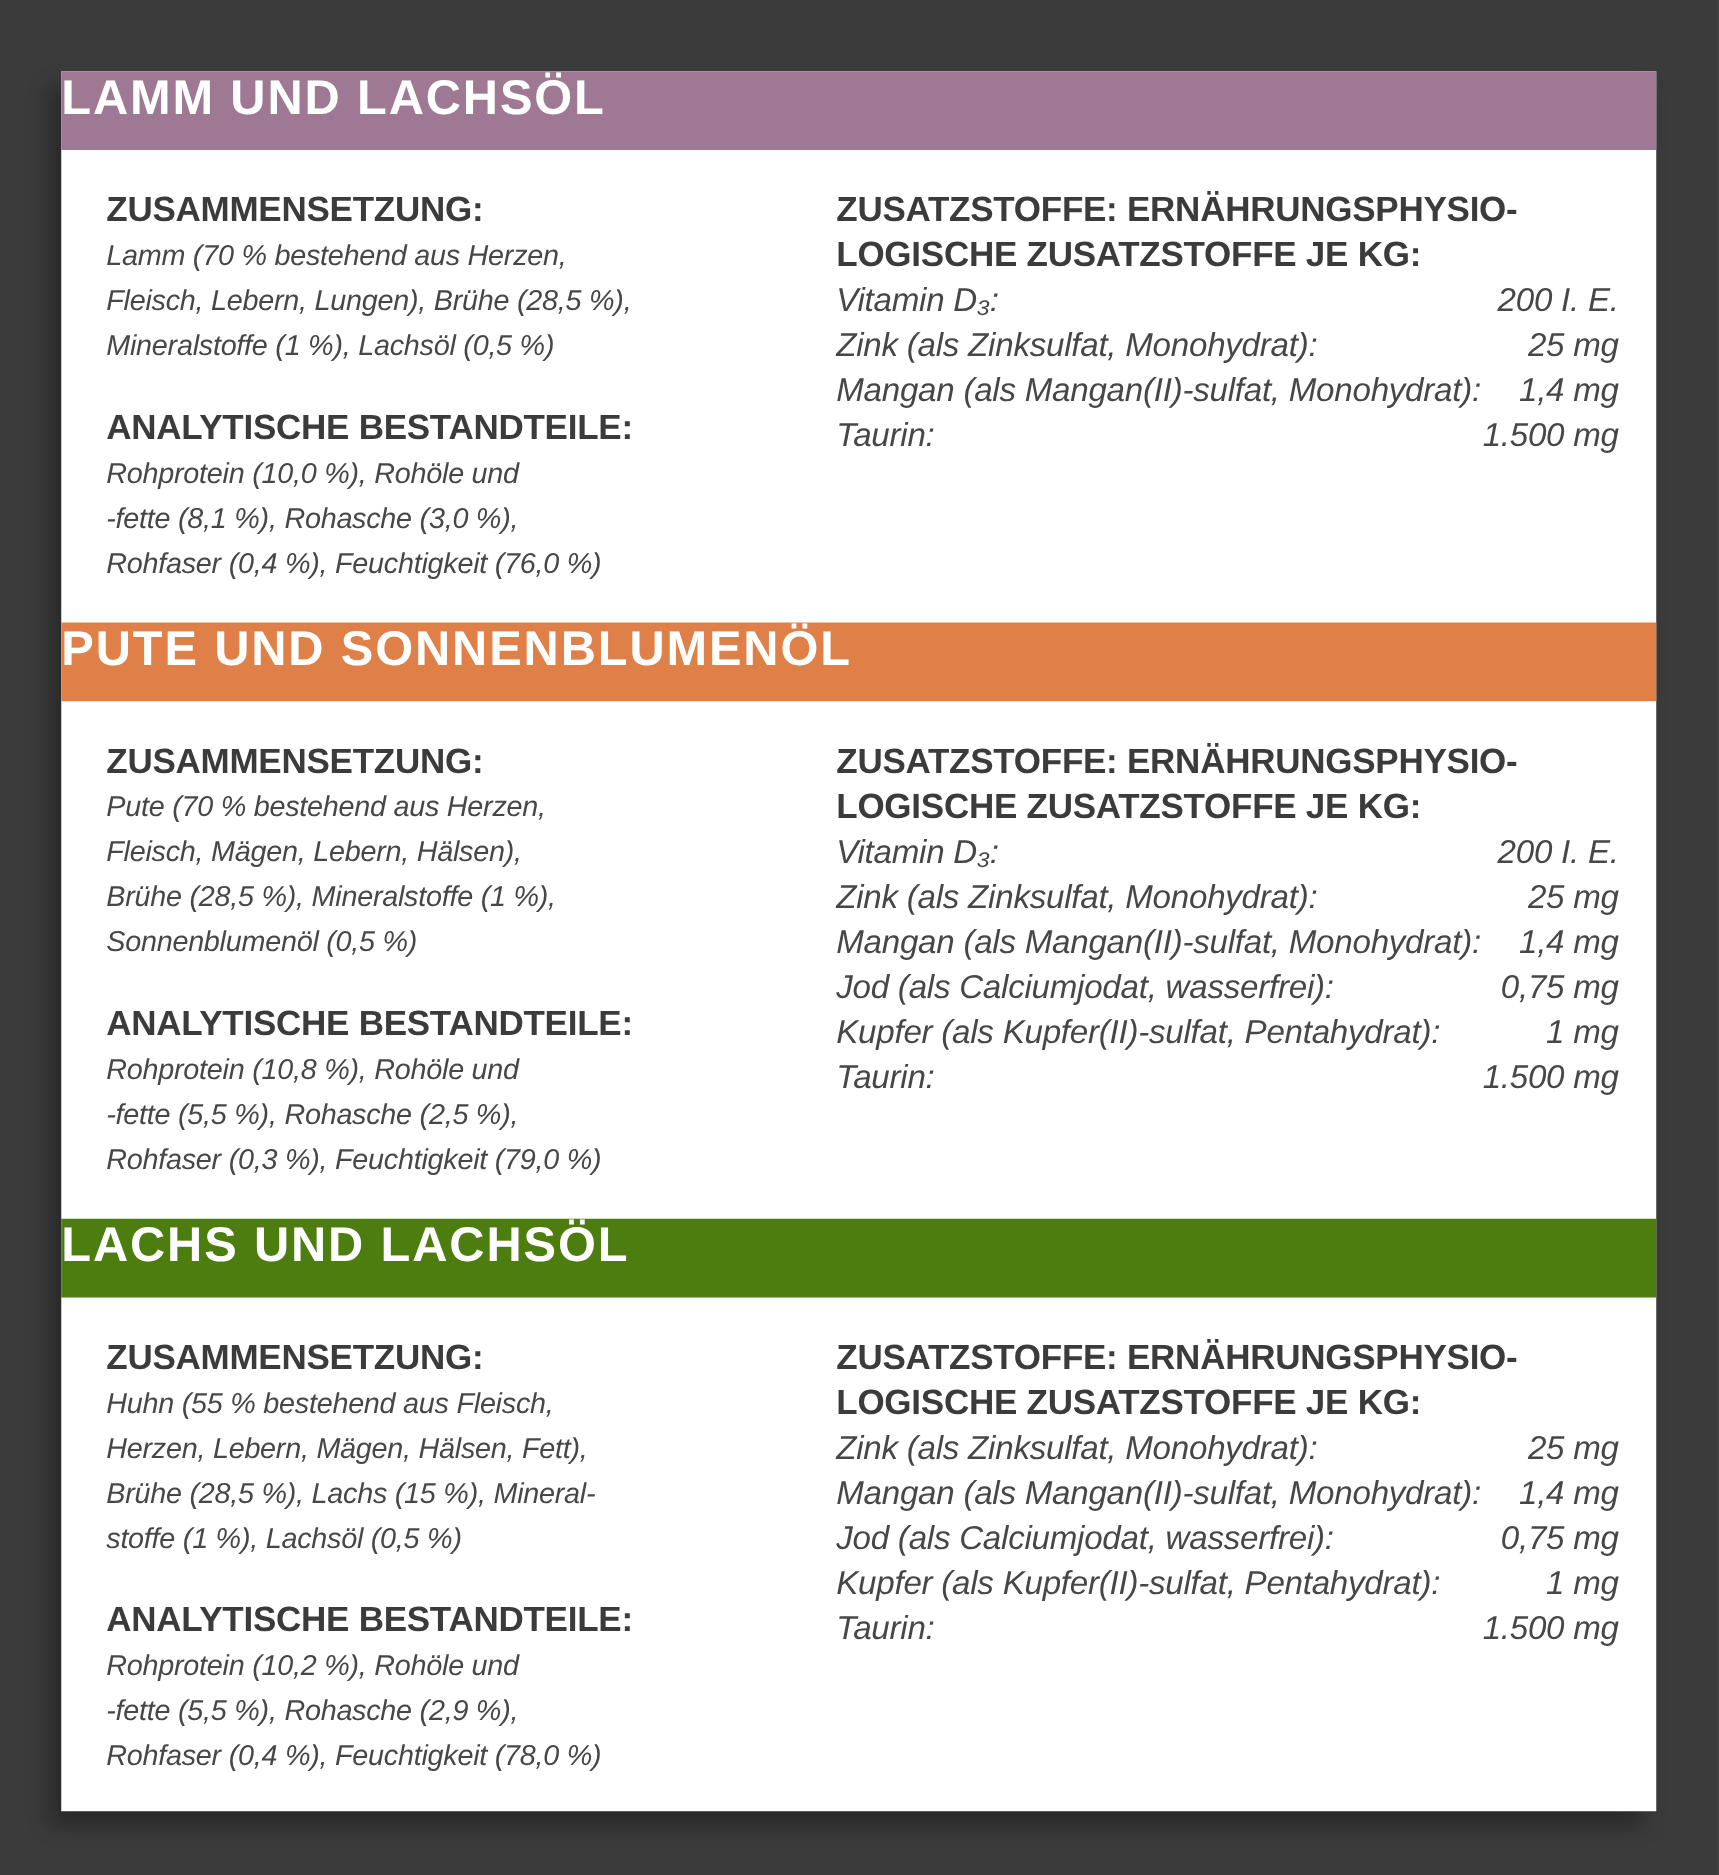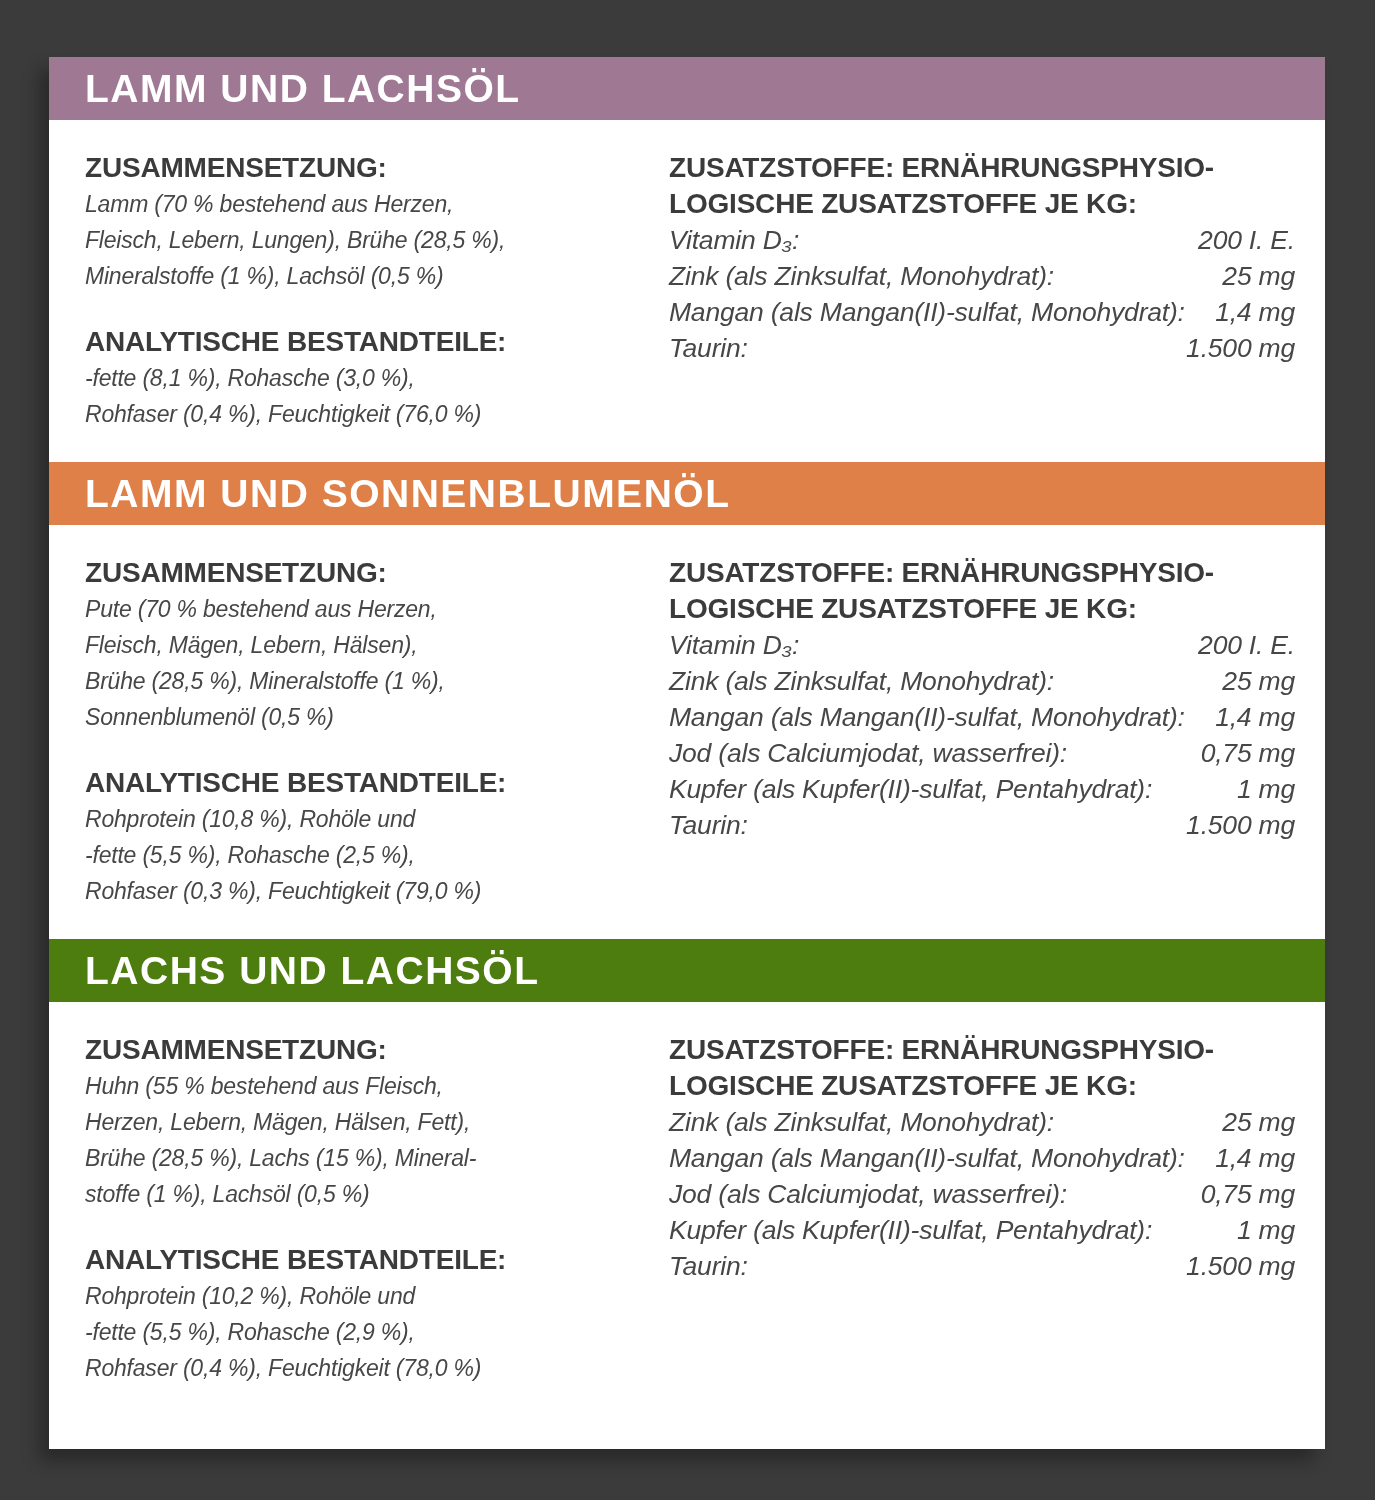--- a/index.html
+++ b/index.html
@@ -12,22 +12,21 @@
   .panel {
     position: absolute;
     left: 49px; top: 57px;
     width: 1276px; height: 1392px;
     background: #ffffff;
     box-shadow: -10px 12px 16px rgba(0,0,0,0.30);
   }
   .band {
     height: 63px;
     display: flex;
-    align-items: center;
-    padding-left: 36px;
+    align-items: flex-start;
   }
   .band-title {
     color: #ffffff;
     font-size: 39px;
     font-weight: bold;
     letter-spacing: 1.5px;
     white-space: nowrap;
   }
   .cols {
     display: flex;
@@ -82,20 +81,21 @@
           <div class="blabel">ZUSAMMENSETZUNG:</div>
           <div class="blines">
               <div class="bline">Lamm (70 % bestehend aus Herzen,</div>
               <div class="bline">Fleisch, Lebern, Lungen), Brühe (28,5 %),</div>
               <div class="bline">Mineralstoffe (1 %), Lachsöl (0,5 %)</div>
             </div>
         </div>
         <div class="block-anal">
           <div class="blabel">ANALYTISCHE BESTANDTEILE:</div>
           <div class="blines">
+              <div class="bline">Rohprotein (10,0 %), Rohöle und</div>
               <div class="bline">-fette (8,1 %), Rohasche (3,0 %),</div>
               <div class="bline">Rohfaser (0,4 %), Feuchtigkeit (76,0 %)</div>
             </div>
         </div>
       </div>
       <div class="col-right">
         <div class="addlabel">
             <div class="blabel">ZUSATZSTOFFE: ERNÄHRUNGSPHYSIO-</div>
             <div class="blabel">LOGISCHE ZUSATZSTOFFE JE KG:</div>
           </div>
@@ -116,21 +116,21 @@
               <div class="nm">Taurin:</div>
               <div class="val">1.500 mg</div>
             </div>
           </div>
       </div>
     </div>
   </section>
 
   <section class="section">
     <div class="band" style="background: rgb(223, 128, 72);">
-      <span class="band-title">LAMM UND SONNENBLUMENÖL</span>
+      <span class="band-title">PUTE UND SONNENBLUMENÖL</span>
     </div>
     <div class="cols">
       <div class="col-left">
         <div class="block-comp">
           <div class="blabel">ZUSAMMENSETZUNG:</div>
           <div class="blines">
               <div class="bline">Pute (70 % bestehend aus Herzen,</div>
               <div class="bline">Fleisch, Mägen, Lebern, Hälsen),</div>
               <div class="bline">Brühe (28,5 %), Mineralstoffe (1 %),</div>
               <div class="bline">Sonnenblumenöl (0,5 %)</div>

